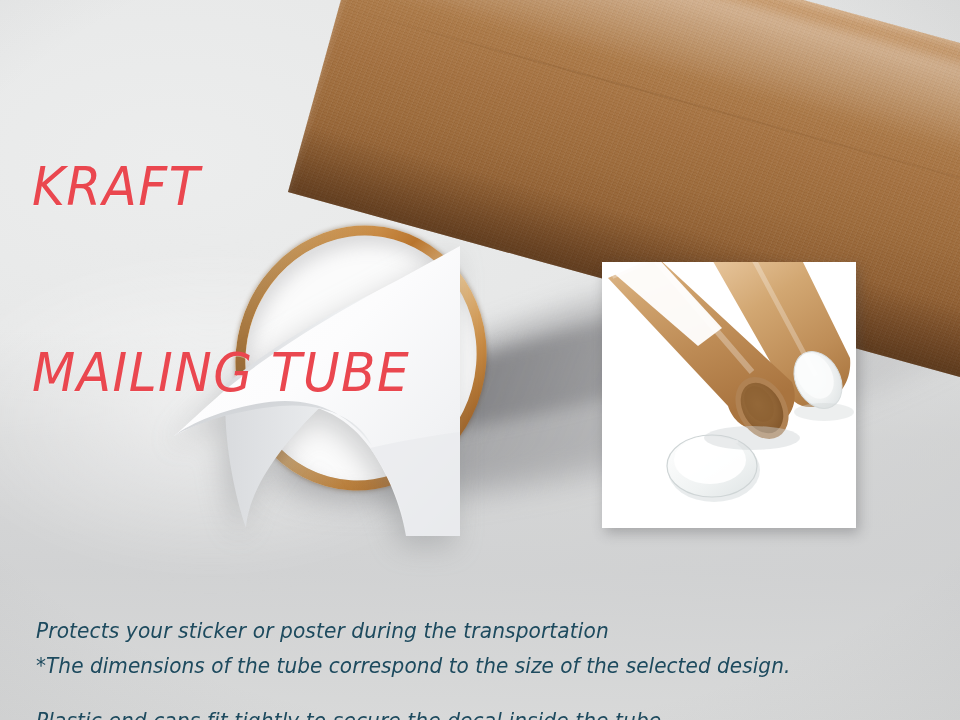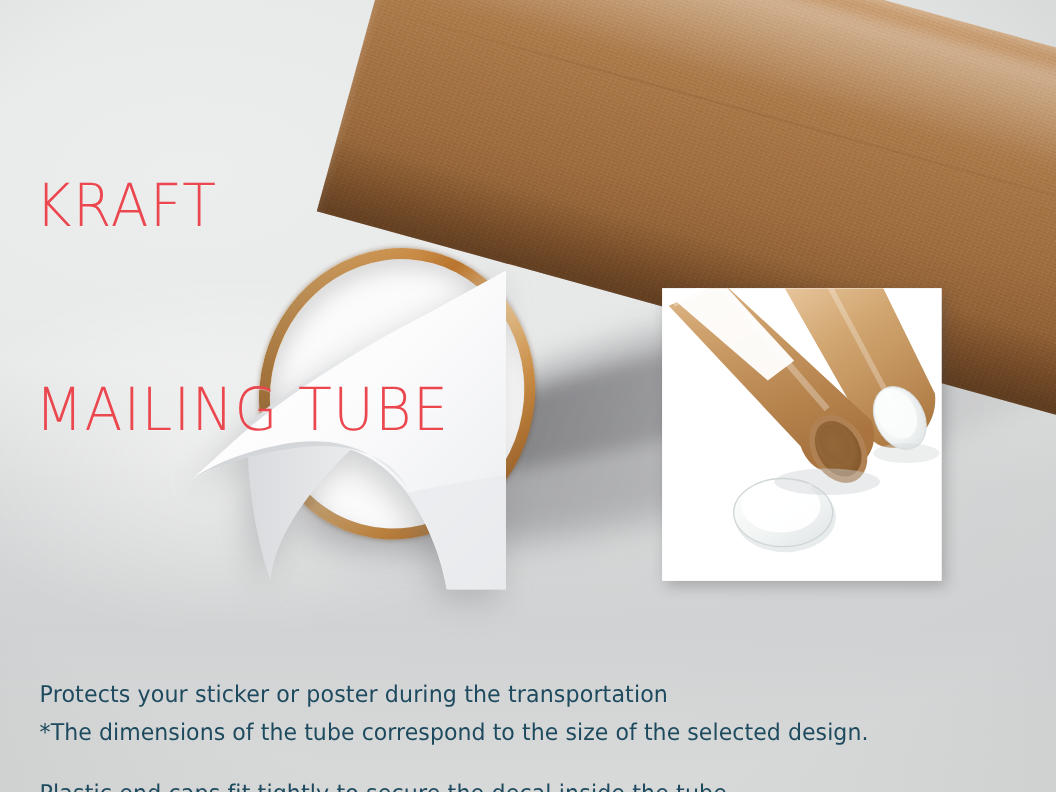--- a/index.html
+++ b/index.html
@@ -7,20 +7,21 @@
     padding: 0;
     background: #ffffff;
   }
   #stage {
     position: relative;
     width: 960px;
     height: 720px;
     overflow: hidden;
     font-family: "DejaVu Sans", sans-serif;
     background: #e3e3e3;
+    font-style: italic;
   }
 
   
   .bg-base {
     position: absolute; inset: 0;
     background:
       radial-gradient(120% 90% at 18% 22%, #eceded 0%, #e6e7e7 42%, #dddede 72%, #d4d5d5 100%);
   }
   .bg-floor {
     position: absolute;

